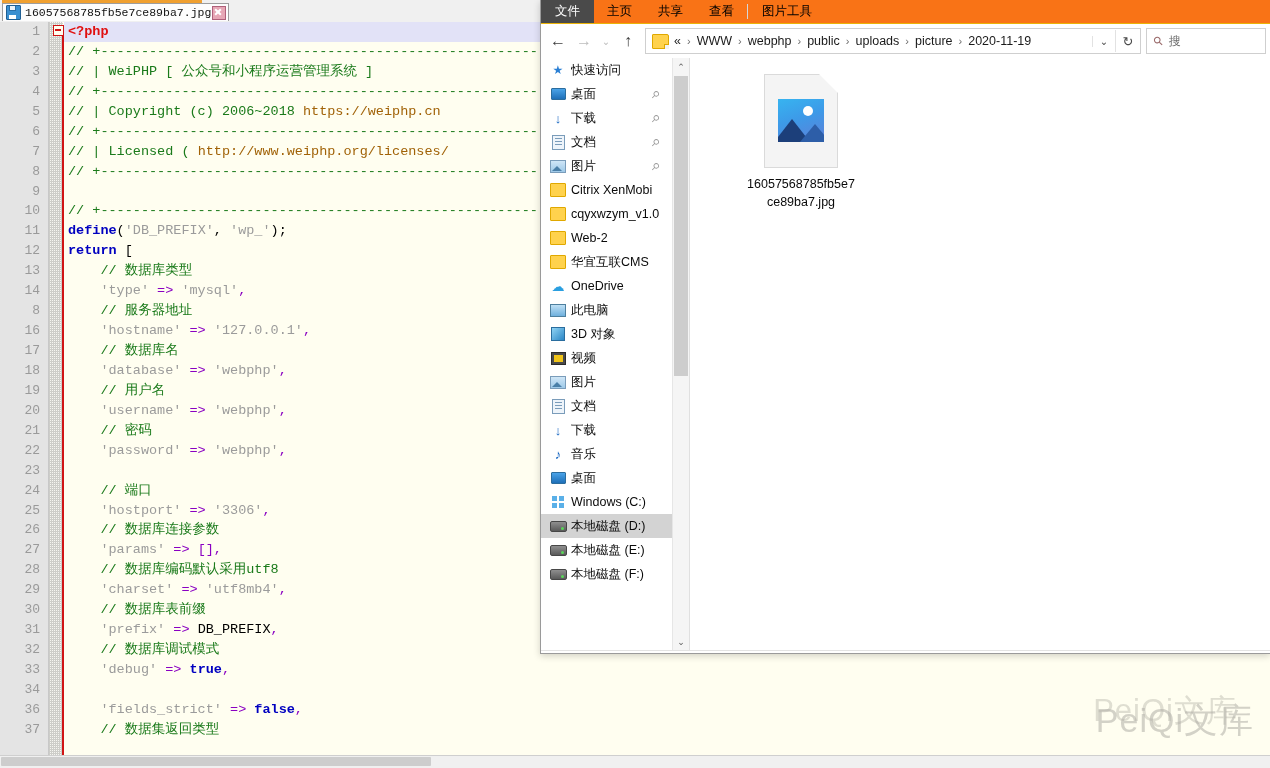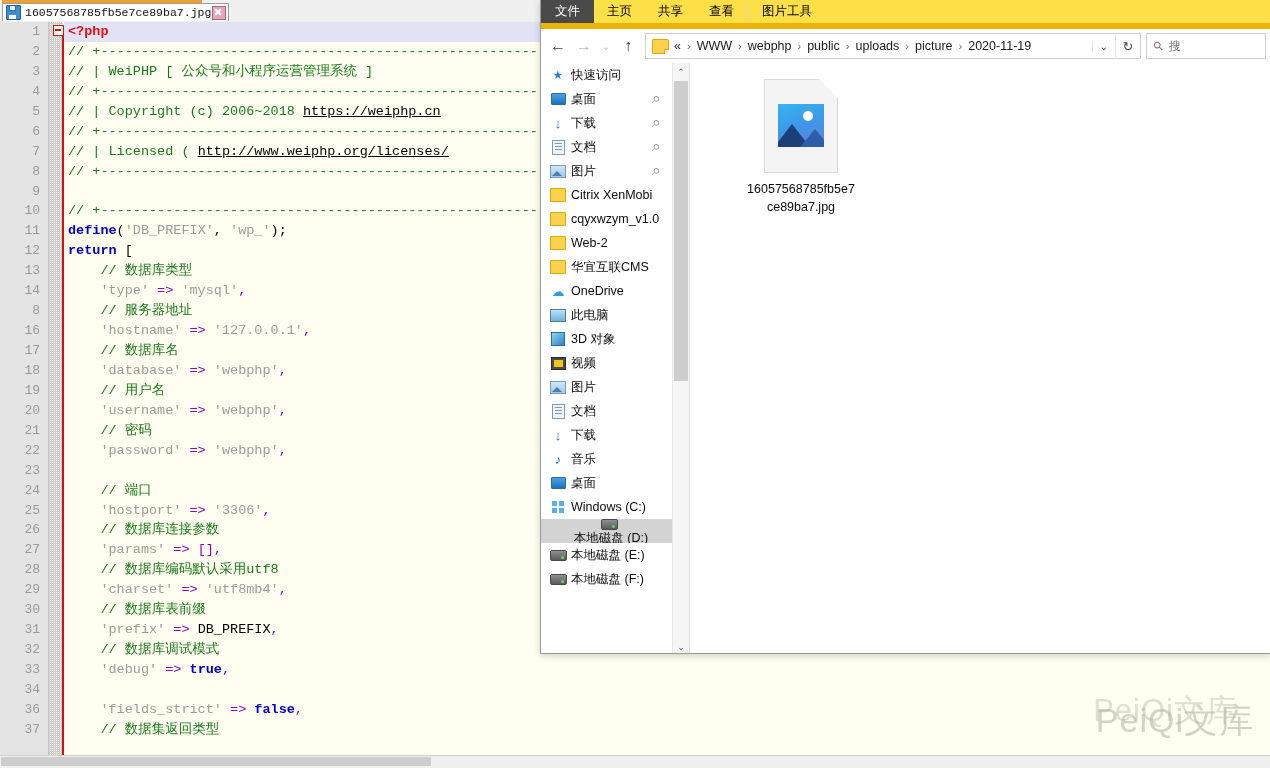--- a/index.html
+++ b/index.html
@@ -117,21 +117,21 @@
     position: absolute; left: 68px; top: 0; height: 31px;
     line-height: 19.95px; white-space: pre; color: #000;
   }
   .c-cmt  { color: #1a7a1a; }
   .c-kw   { color: #0000c0; font-weight: bold; }
   .c-str  { color: #9b9b9b; }
   .c-op   { color: #8a00c2; }
   .c-tag  { color: #e01010; font-weight: bold; }
   .c-fn   { color: #0000c0; font-weight: bold; }
   .c-plain{ color: #000000; }
-  .c-link { color: #000000; text-decoration: underline; }
+  .c-link { color: #a16207; }
 
   .hscroll {
     position: absolute; left: 0; bottom: 0; width: 1270px; height: 12px;
     background: #f0f0f0; border-top: 1px solid #cfcfcf;
   }
   .hscroll-thumb {
     position: absolute; left: 1px; top: 1px; width: 430px; height: 9px;
     background: #cdcdcd; border-radius: 1px;
   }
 
@@ -139,22 +139,22 @@
   #explorer {
     position: absolute; left: 540px; top: 0; width: 730px; height: 654px;
     background: #ffffff;
     border: 1px solid #9a9a9a;
     border-top: none; border-right: none;
     box-sizing: border-box;
     box-shadow: 0 2px 7px rgba(0,0,0,.18);
     overflow: hidden;
   }
   .ribbon-tabs {
-    height: 23px; background: #fde047; display: flex; align-items: stretch;
-    border-bottom: 6px solid #eab308;
+    height: 23px; background: #f97316; display: flex; align-items: stretch;
+    border-bottom: 1px solid #eab308;
   }
   .rtab {
     display: flex; align-items: center; padding: 0 13px;
     font-size: 12.5px; color: #000; white-space: nowrap;
   }
   .rtab.file { background: #4a4a4a; color: #ffffff; padding: 0 14px; }
   .rtab.sep { border-left: 1px solid #d6d6d6; margin: 4px 0; padding: 0; }
   .rtab-pic { padding-left: 14px; padding-right: 14px; }
 
   .navbar {
@@ -205,21 +205,21 @@
     border-right: 1px solid #e0e0e0;
     background: #ffffff;
     overflow: hidden;
   }
   .nav-scroll { position: absolute; left:0; top:0; right: 16px; bottom: 0; overflow: hidden; }
   .np-item {
     display: flex; align-items: center; height: 24px;
     font-size: 12.5px; color: #0a0a0a; white-space: nowrap; padding-left: 8px;
     position: relative;
   }
-  .np-item.sel { background: #d3d3d3; flex-direction: column; }
+  .np-item.sel { background: #d3d3d3; }
   .np-item.lvl1 { }
   .np-ic { width: 18px; flex: none; display:flex; align-items:center; justify-content:center; margin-right: 4px; }
   .np-pin { position: absolute; right: 14px; color: #9a9a9a; font-size: 11px; }
   .np-label { overflow: hidden; }
 
   .ic-star { color: #2a7fd4; font-size: 12px; }
   .ic-mon { width: 13px; height: 10px; background: linear-gradient(#4aa3e8,#1e6fb8); border: 1px solid #2b6d9e; border-radius: 1px; display:block; }
   .ic-dl { color: #1565c0; font-size: 13px; font-weight: bold; }
   .ic-doc { width: 11px; height: 13px; background: #eef4fa; border: 1px solid #7a9cba; display:block; position: relative; }
   .ic-doc::after { content:""; position:absolute; left:2px; top:2px; right:2px; height:1px; background:#7a9cba; box-shadow: 0 3px 0 #7a9cba, 0 6px 0 #7a9cba; }

